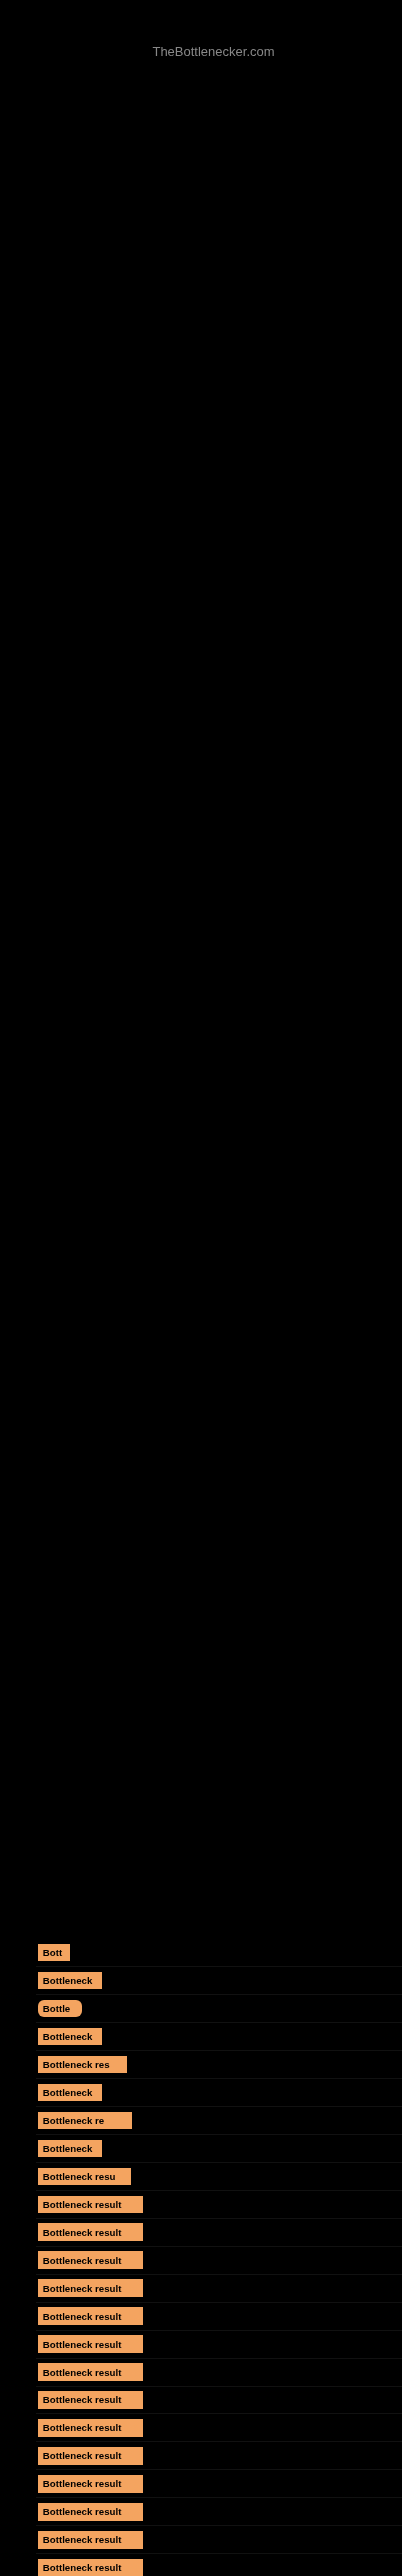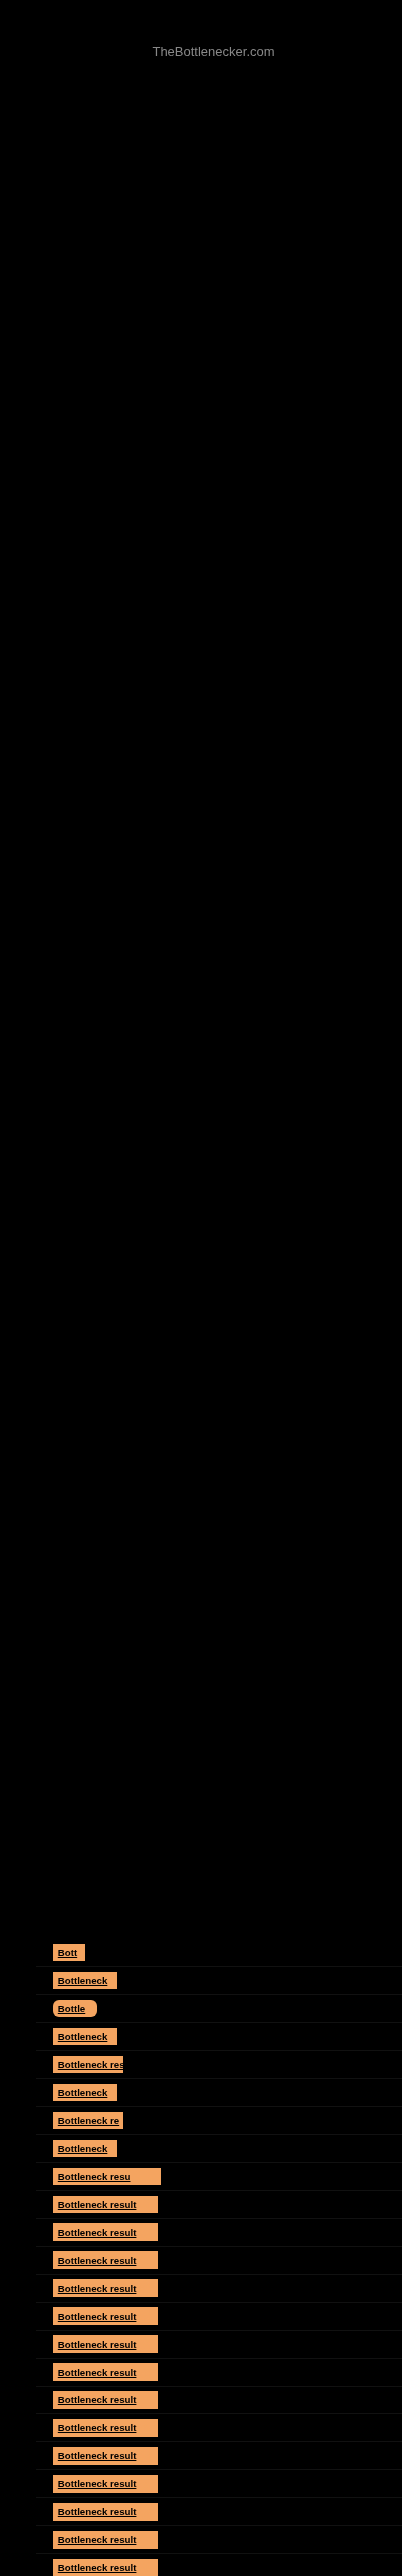--- a/index.html
+++ b/index.html
@@ -50,22 +50,21 @@
 
     .result-row {
       display: flex;
       align-items: center;
       width: 403px;
       padding: 4.8px 0;
       border-bottom: 0.8px solid #111;
     }
 
     .result-row .bottleneck-label {
-      margin-left: 17px;
-      text-decoration: underline;
+      margin-left: 2px;
     }
   </style>
 </head>
 <body>
 
 <div>
   <div class="site-title">TheBottlenecker.com</div>
 </div>
 
 <div class="chart-area">
@@ -78,33 +77,33 @@
     <div class="result-row">
       <span class="bottleneck-label" style="width: 64px;">Bottleneck</span>
     </div>
     <div class="result-row">
       <span class="bottleneck-label" style="width: 44px; border-radius: 6px;">Bottle</span>
     </div>
     <div class="result-row">
       <span class="bottleneck-label" style="width: 64px;">Bottleneck</span>
     </div>
     <div class="result-row">
-      <span class="bottleneck-label" style="width: 70px;">Bottleneck res</span>
+      <span class="bottleneck-label" style="width: 89px;">Bottleneck res</span>
     </div>
     <div class="result-row">
       <span class="bottleneck-label" style="width: 64px;">Bottleneck</span>
     </div>
     <div class="result-row">
-      <span class="bottleneck-label" style="width: 70px;">Bottleneck re</span>
+      <span class="bottleneck-label" style="width: 94px;">Bottleneck re</span>
     </div>
     <div class="result-row">
       <span class="bottleneck-label" style="width: 64px;">Bottleneck</span>
     </div>
     <div class="result-row">
-      <span class="bottleneck-label" style="width: 108px;">Bottleneck resu</span>
+      <span class="bottleneck-label" style="width: 93px;">Bottleneck resu</span>
     </div>
     <div class="result-row">
       <span class="bottleneck-label" style="width: 105px;">Bottleneck result</span>
     </div>
     <div class="result-row">
       <span class="bottleneck-label" style="width: 105px;">Bottleneck result</span>
     </div>
     <div class="result-row">
       <span class="bottleneck-label" style="width: 105px;">Bottleneck result</span>
     </div>

